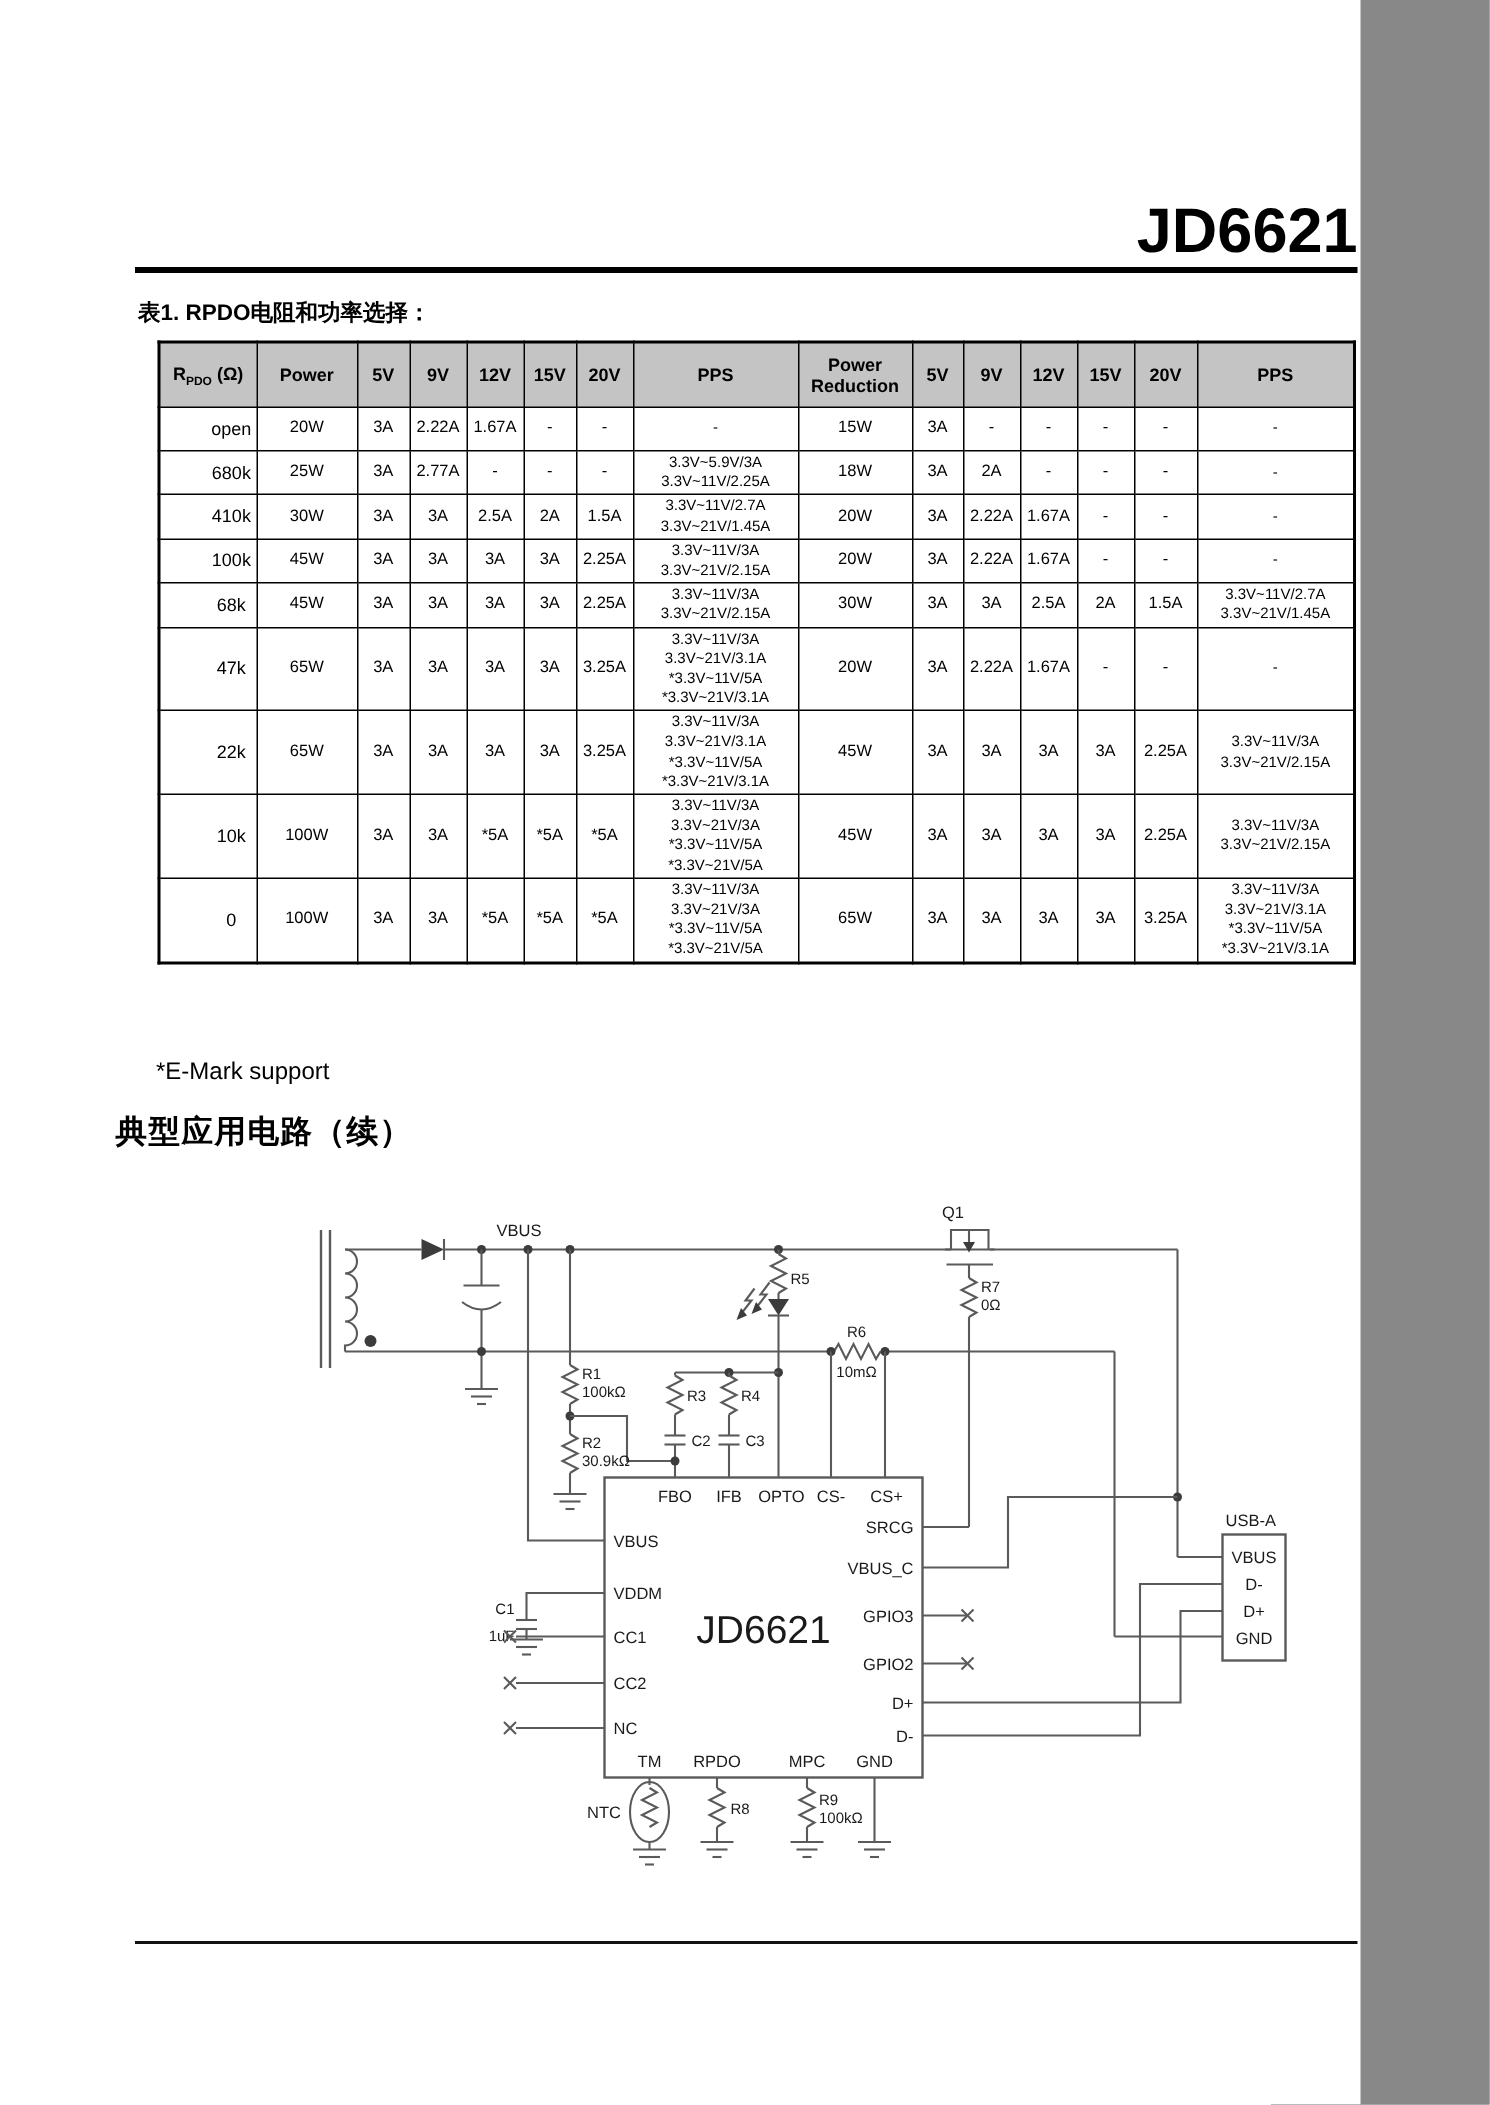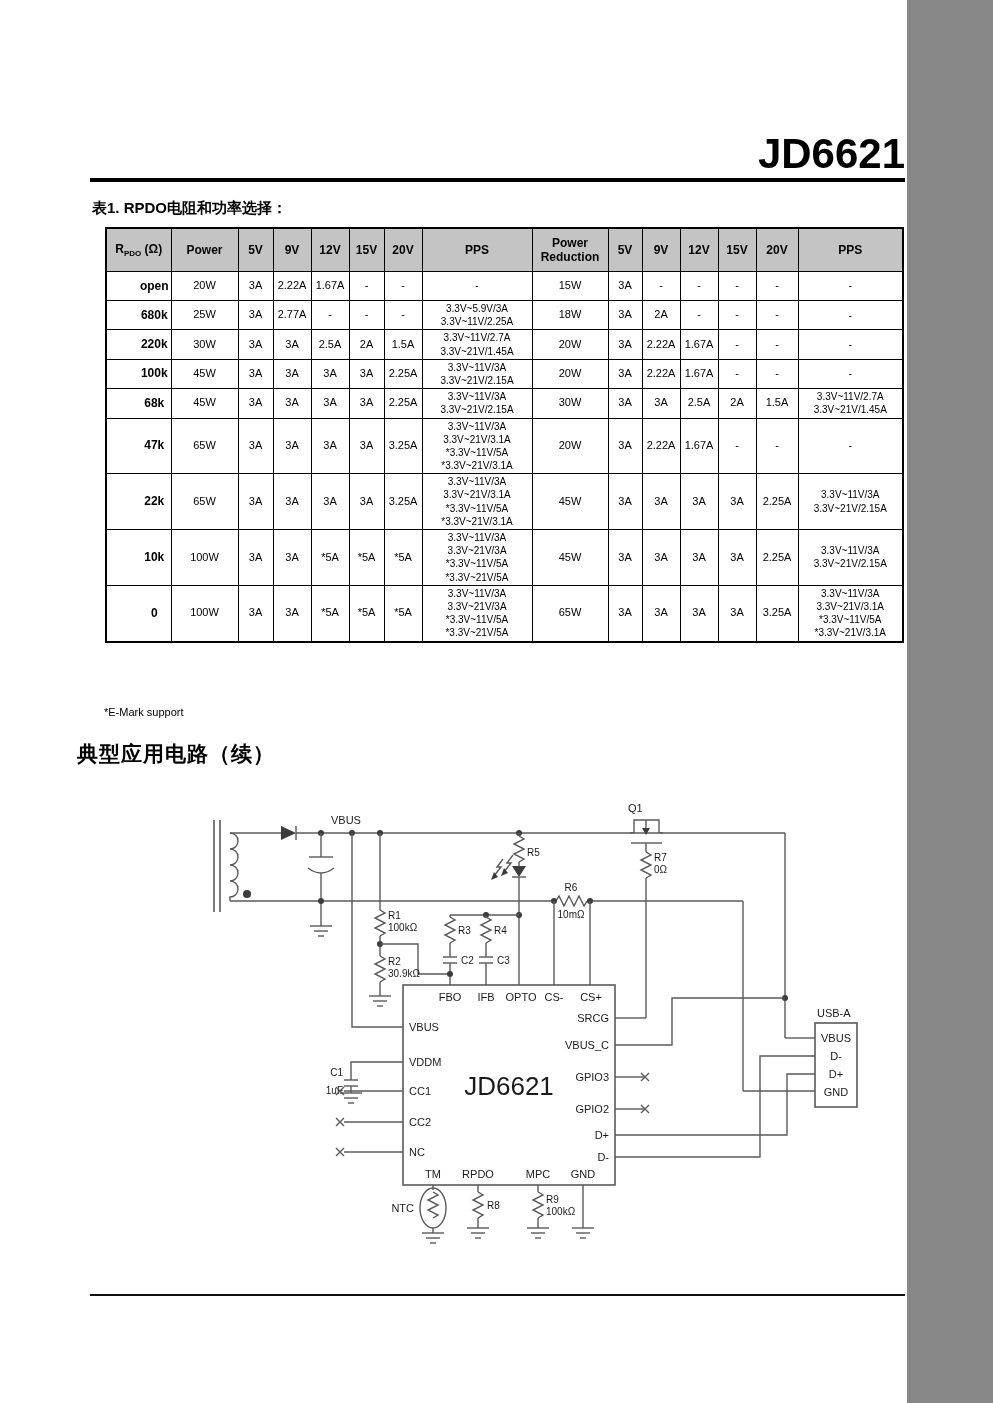--- a/index.html
+++ b/index.html
@@ -10,23 +10,23 @@
              font-size:42px;font-weight:bold;letter-spacing:0px;}
   #head-rule{position:absolute;left:90px;top:178px;width:815px;height:4px;background:#000;}
   
   #table-title{position:absolute;left:92px;top:199px;font-size:15px;font-weight:bold;}
   #rpdo-table{position:absolute;left:105px;top:227px;border-collapse:collapse;table-layout:fixed;
               width:797px;border:2px solid #000;}
   #rpdo-table th,#rpdo-table td{border:1px solid #000;text-align:center;vertical-align:middle;padding:1px;}
   #rpdo-table thead th{background:#c4c4c4;font-size:12px;font-weight:bold;height:40px;line-height:1.2;}
   #rpdo-table thead th sub{font-size:8px;}
   #rpdo-table td{font-size:11px;height:26px;line-height:1.25;}
-  #rpdo-table td:first-child{font-weight:bold;font-size:12px;padding-left:32px;}
+  #rpdo-table td:first-child{font-weight:normal;font-size:12px;padding-left:32px;}
   #rpdo-table td.pps{font-size:10px;white-space:pre-line;line-height:1.32;}
-  #footnote{position:absolute;left:104px;top:706px;font-size:11px;}
+  #footnote{position:absolute;left:104px;top:706px;font-size:16px;}
   
   #circuit-heading{position:absolute;left:77px;top:740px;font-size:21px;font-weight:bold;letter-spacing:1px;}
   #circuit-svg{position:absolute;left:150px;top:780px;}
   #figure-caption{position:absolute;left:290px;top:1270px;width:310px;text-align:center;
                   font-family:"Liberation Serif",serif;font-size:15px;letter-spacing:1px;}
   #bottom-rule{position:absolute;left:90px;top:1294px;width:815px;height:2px;background:#111;}
   #watermark{position:absolute;left:853px;top:1424px;font-size:27px;font-weight:bold;color:#f2e866;}
   
   .wire{stroke:#5a5a5a;stroke-width:1.4;fill:none;}
   .thick{stroke:#5a5a5a;stroke-width:1.6;fill:none;}
@@ -113,21 +113,21 @@
 3.3V~11V/2.25A</td>
           <td>18W</td>
           <td>3A</td>
           <td>2A</td>
           <td>-</td>
           <td>-</td>
           <td>-</td>
           <td class="pps">-</td>
         </tr>
         <tr>
-          <td>220k</td>
+          <td>410k</td>
           <td>30W</td>
           <td>3A</td>
           <td>3A</td>
           <td>2.5A</td>
           <td>2A</td>
           <td>1.5A</td>
           <td class="pps">3.3V~11V/2.7A
 3.3V~21V/1.45A</td>
           <td>20W</td>
           <td>3A</td>

